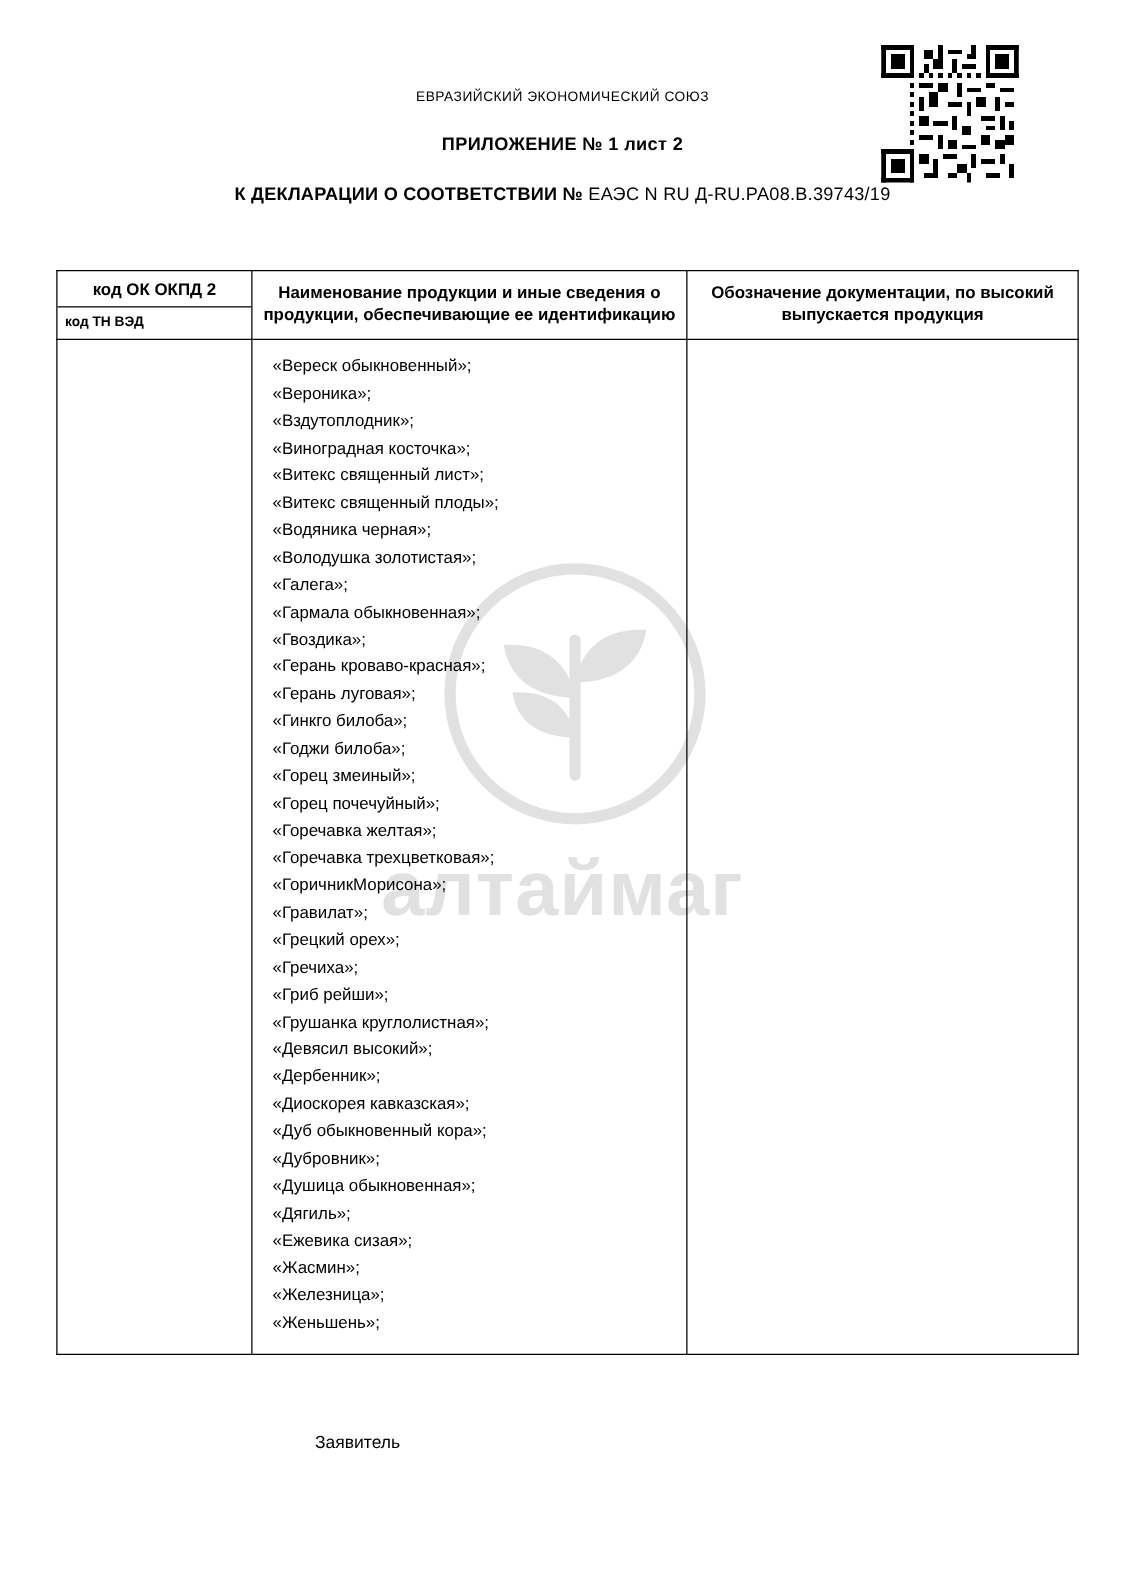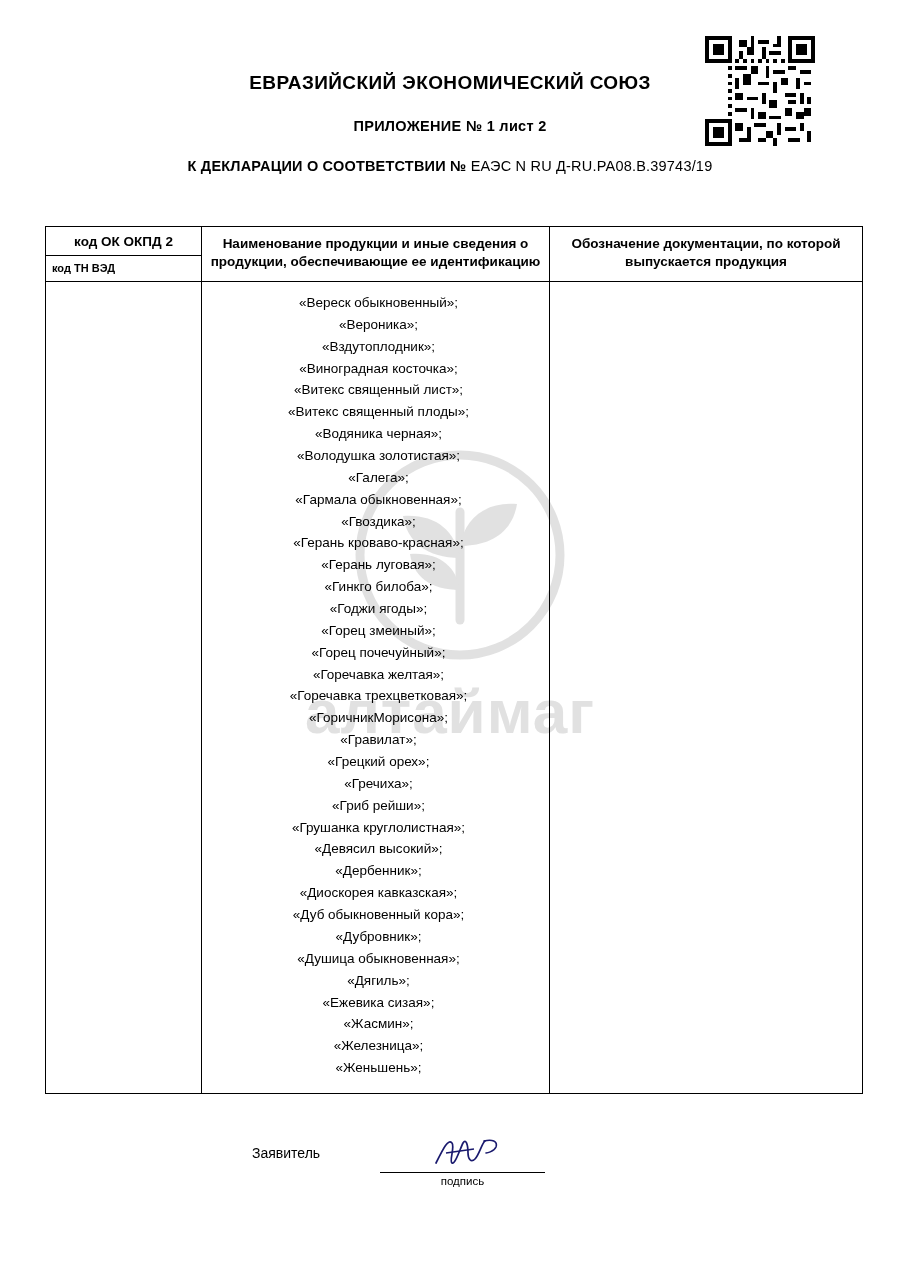--- a/index.html
+++ b/index.html
@@ -76,22 +76,22 @@
   }
 
   
   .header {
     position: relative;
     z-index: 6;
     padding-top: 72px;
     text-align: center;
   }
   .header .line1 {
-    font-size: 19px;
-    font-weight: bold;
+    font-size: 11px;
+    font-weight: normal;
     letter-spacing: 0.4px;
   }
   .header .line2 {
     font-size: 14.5px;
     font-weight: bold;
     margin-top: 24px;
     letter-spacing: 0.3px;
   }
   .header .line3 {
     font-size: 14.5px;
@@ -152,21 +152,20 @@
 
   ul.prod-list {
     list-style: none;
     margin: 0;
     padding: 0 10px 0 16px;
   }
   ul.prod-list li {
     font-size: 13.5px;
     line-height: 1.62;
     white-space: nowrap;
-    text-align: center;
   }
 
   
   .footer {
     position: absolute;
     left: 0;
     bottom: 58px;
     width: 900px;
     z-index: 6;
   }
@@ -348,21 +347,21 @@
       <thead>
         <tr>
           <th class="col1">
             <div class="c1-top">код ОК ОКПД 2</div>
             <div class="c1-bot">код ТН ВЭД</div>
           </th>
           <th class="col2">
             <div class="hdr-inner">Наименование продукции и иные сведения о продукции, обеспечивающие ее идентификацию</div>
           </th>
           <th class="col3">
-            <div class="hdr-inner">Обозначение документации, по которой выпускается продукция</div>
+            <div class="hdr-inner">Обозначение документации, по высокий выпускается продукция</div>
           </th>
         </tr>
       </thead>
       <tbody>
         <tr>
           <td class="body-c1"></td>
           <td class="body-c2">
             <ul class="prod-list">
                 <li>«Вереск обыкновенный»;</li>
                 <li>«Вероника»;</li>
@@ -371,21 +370,21 @@
                 <li>«Витекс священный лист»;</li>
                 <li>«Витекс священный плоды»;</li>
                 <li>«Водяника черная»;</li>
                 <li>«Володушка золотистая»;</li>
                 <li>«Галега»;</li>
                 <li>«Гармала обыкновенная»;</li>
                 <li>«Гвоздика»;</li>
                 <li>«Герань кроваво-красная»;</li>
                 <li>«Герань луговая»;</li>
                 <li>«Гинкго билоба»;</li>
-                <li>«Годжи ягоды»;</li>
+                <li>«Годжи билоба»;</li>
                 <li>«Горец змеиный»;</li>
                 <li>«Горец почечуйный»;</li>
                 <li>«Горечавка желтая»;</li>
                 <li>«Горечавка трехцветковая»;</li>
                 <li>«ГоричникМорисона»;</li>
                 <li>«Гравилат»;</li>
                 <li>«Грецкий орех»;</li>
                 <li>«Гречиха»;</li>
                 <li>«Гриб рейши»;</li>
                 <li>«Грушанка круглолистная»;</li>
@@ -405,28 +404,17 @@
           <td class="body-c3"></td>
         </tr>
       </tbody>
     </table>
   </div>
 
   <div class="footer">
     <div class="sig-row">
       <div class="applicant-label">Заявитель</div>
 
-      <div class="sig-block">
-        <div class="sig-mark">
-          <svg width="90" height="34" viewBox="0 0 90 34">
-            <path d="M6 28 C14 12 18 4 22 8 C25 12 19 26 22 28 C25 30 30 14 33 8 C36 3 38 10 38 18 C38 24 41 28 45 24 C49 20 52 8 55 6" fill="none" stroke="#1a1a6e" stroke-width="1.7" stroke-linecap="round"></path>
-            <path d="M16 18 L44 14" fill="none" stroke="#1a1a6e" stroke-width="1.4"></path>
-            <path d="M54 6 C62 4 68 6 66 12 C64 17 56 18 56 18" fill="none" stroke="#1a1a6e" stroke-width="1.6" stroke-linecap="round"></path>
-          </svg>
-        </div>
-        <div class="sig-line"></div>
-        <div class="sig-caption">подпись</div>
-      </div>
 
     </div>
   </div>
 
 </div>
 
 </body></html>

